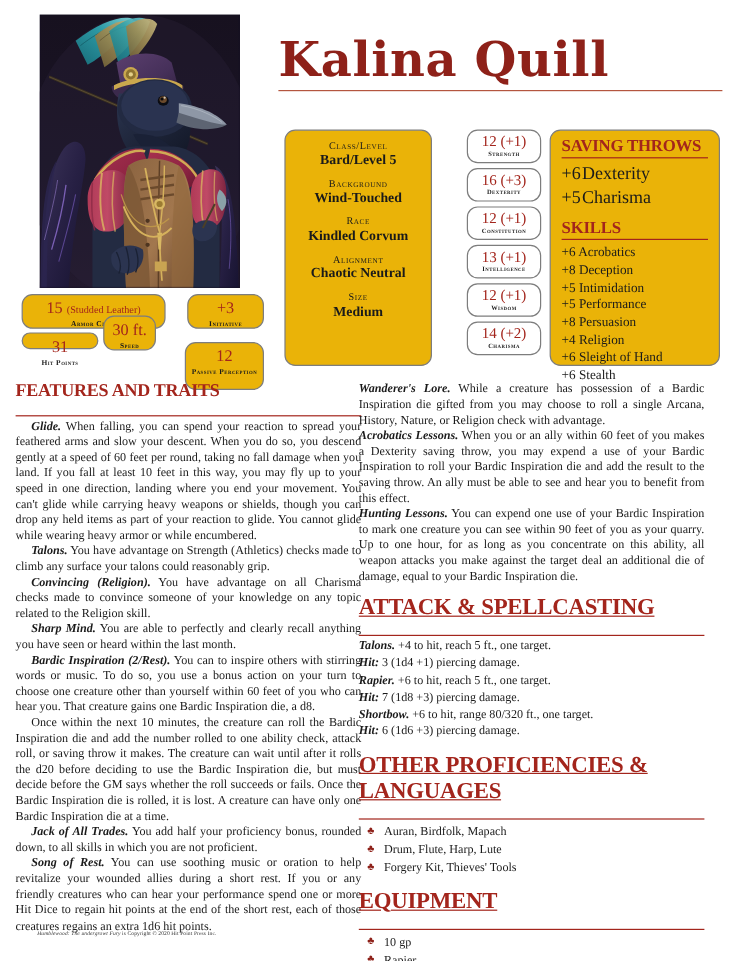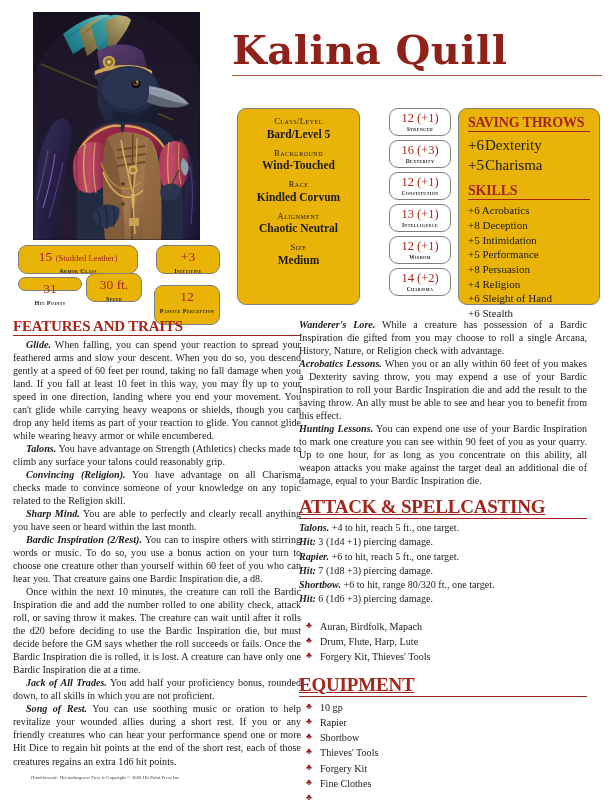--- a/index.html
+++ b/index.html
@@ -42,21 +42,21 @@
   .stat-val { color:#a3251c; font-size:13px; line-height:1; text-align:center; }
   .stat-lab {
     font-variant:small-caps; font-size:6.2px; letter-spacing:.4px;
     text-align:center; color:#1a1a1a; font-weight:bold; line-height:1;
   }
 
   
   .ac-box   { left:18px;  top:245px; width:120px; height:29px; }
   .init-box { left:156px; top:245px; width:64px;  height:29px; }
   .hp-box   { left:18px;  top:277px; width:64px;  height:14px; }
-  .spd-box  { left:86px;  top:273px; width:56px;  height:29px; }
+  .spd-box  { left:86px;  top:263px; width:44px;  height:29px; }
   .pp-box   { left:154px; top:285px; width:66px;  height:40px; }
   .ac-box .stat-val, .init-box .stat-val, .hp-box .stat-val,
   .spd-box .stat-val, .pp-box .stat-val { padding-top:4px; font-size:13.5px; }
   .ac-sub { font-size:8.5px; }
   .ac-box .stat-lab, .init-box .stat-lab, .hp-box .stat-lab,
   .spd-box .stat-lab, .pp-box .stat-lab { padding-top:4px; }
 
   
   .bio-box { left:237px; top:108px; width:123px; height:197px; padding-top:7px; }
   .bio-item { text-align:center; margin-bottom:6px; }
@@ -91,21 +91,21 @@
   
   .col { position:absolute; top:318px; width:288px; }
   .col-left  { left:13px; }
   .col-right { left:299px; }
 
   .sec-head {
     font-family:"Liberation Serif", serif;
     font-weight:bold; color:#a3251c; font-size:15px;
     border-bottom:1.3px solid #a3251c;
     letter-spacing:-0.2px;
-    margin:0 0 2px 0; padding-bottom:0px;
+    margin:0 0 2px 0; padding-bottom:11px;
   }
   .sec-head.tight { font-size:19px;text-decoration:underline; }
   p.body {
     margin:0; font-size:10.1px; line-height:1.29;
     text-align:justify; text-indent:13px;
     font-family:"Liberation Serif", serif;
   }
   p.body.noindent { text-indent:0; }
   .feat-name { font-style:italic; font-weight:bold; }
 
@@ -410,20 +410,21 @@
     <div id="attacks-list">
         <p class="atk-line"><span class="atk-name">Talons.</span><span> +4 to hit, reach 5 ft., one target.</span></p>
         <p class="atk-line"><span class="atk-name">Hit:</span><span> 3 (1d4 +1) piercing damage.</span></p>
         <p class="atk-line"><span class="atk-name">Rapier.</span><span> +6 to hit, reach 5 ft., one target.</span></p>
         <p class="atk-line"><span class="atk-name">Hit:</span><span> 7 (1d8 +3) piercing damage.</span></p>
         <p class="atk-line"><span class="atk-name">Shortbow.</span><span> +6 to hit, range 80/320 ft., one target.</span></p>
         <p class="atk-line"><span class="atk-name">Hit:</span><span> 6 (1d6 +3) piercing damage.</span></p>
       </div>
 
     <div class="spacer-sm"></div>
+    <div class="sec-head tight">OTHER PROFICIENCIES &amp; LANGUAGES</div>
     <ul class="bullets" id="prof-list">
         <li><span class="bul">♣</span><span>Auran, Birdfolk, Mapach</span></li>
         <li><span class="bul">♣</span><span>Drum, Flute, Harp, Lute</span></li>
         <li><span class="bul">♣</span><span>Forgery Kit, Thieves' Tools</span></li>
       </ul>
 
     <div class="spacer-sm"></div>
     <div class="sec-head tight">EQUIPMENT</div>
     <ul class="bullets" id="equip-list">
         <li><span class="bul">♣</span><span>10 gp</span></li>

